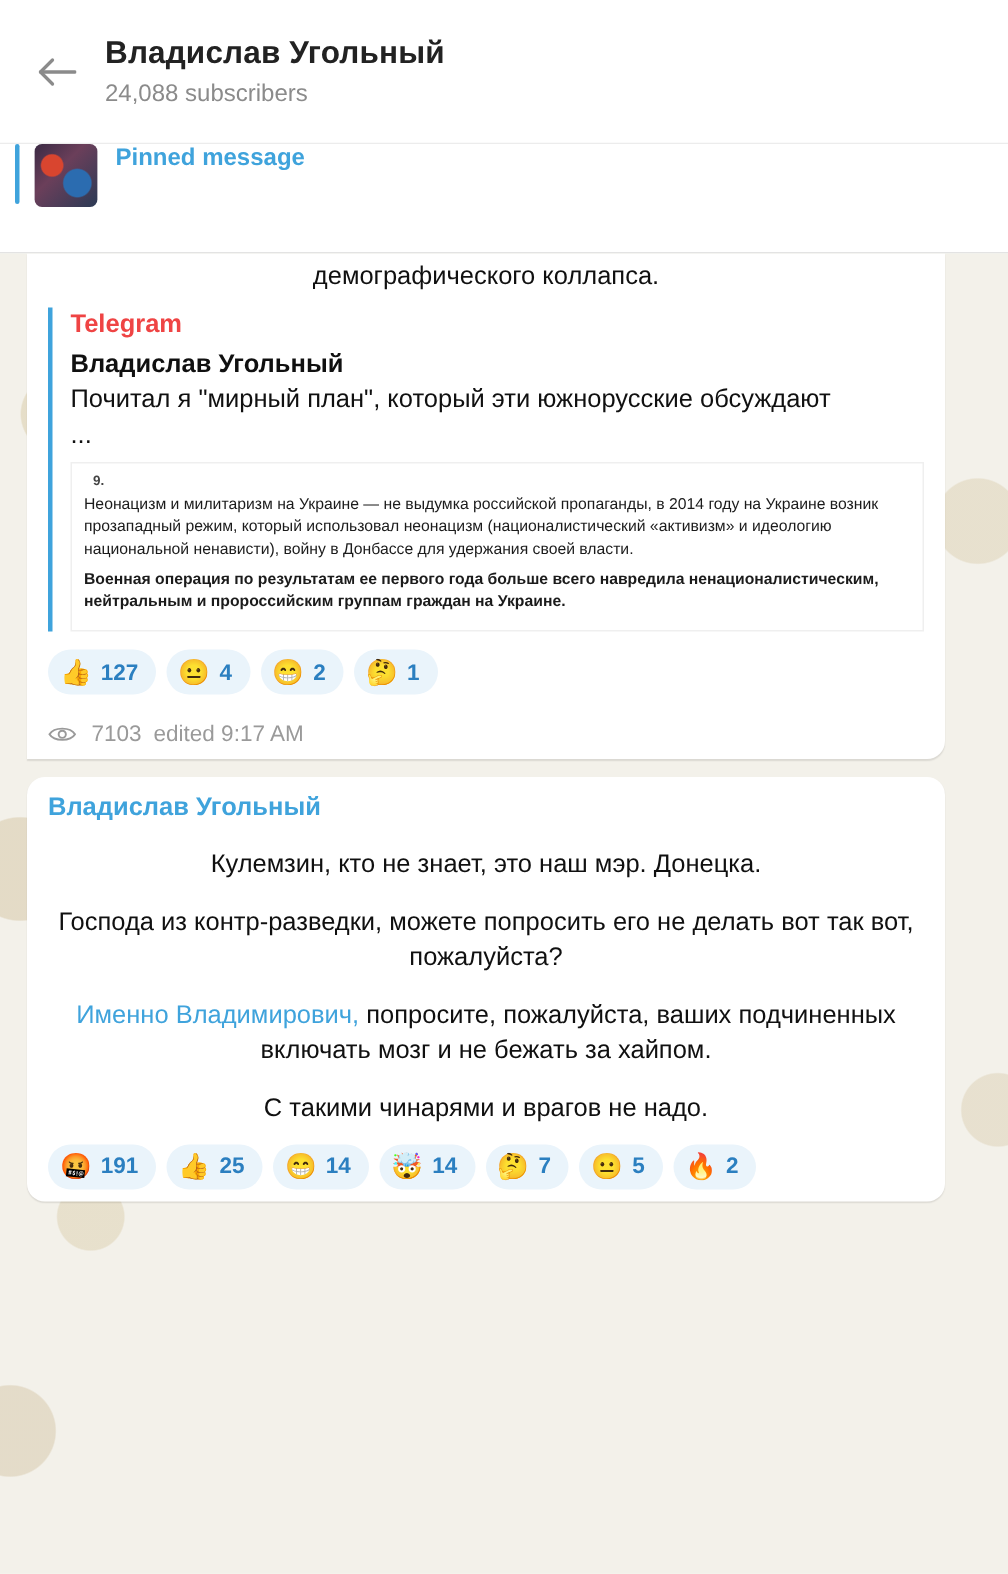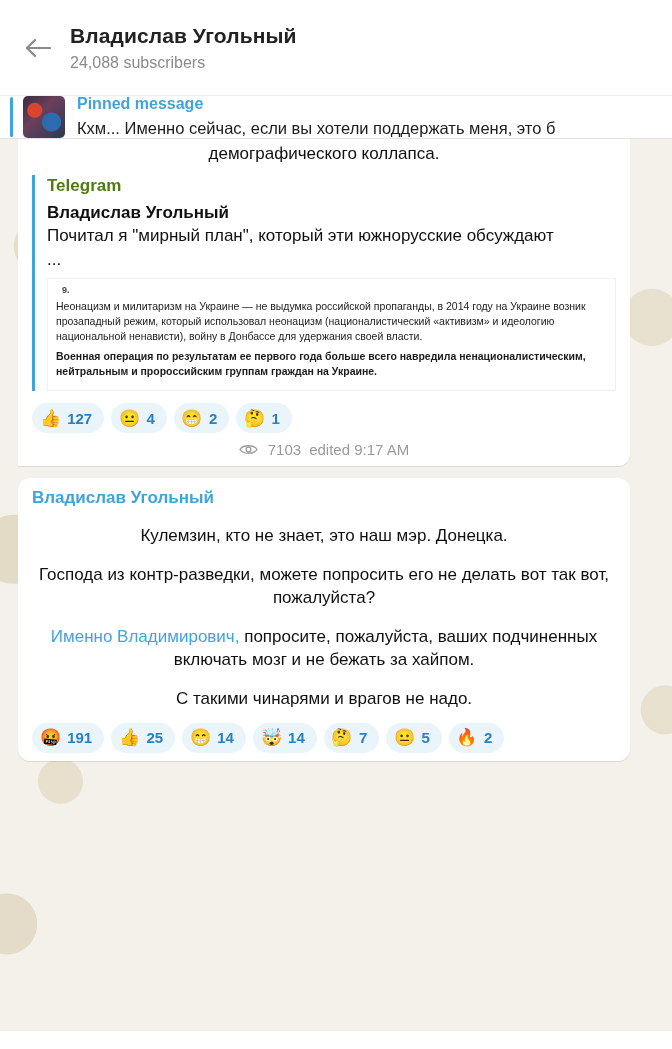--- a/index.html
+++ b/index.html
@@ -53,23 +53,23 @@
     color: #8b8b8b;
     margin-top: 5px;
     line-height: 1.2;
   }
 
   
   .pinned-bar {
     background: #ffffff;
     border-top: 1px solid #ececec;
     border-bottom: 1px solid #e3e3e3;
-    height: 44px;
-    display: flex;
-    align-items: center;
+    height: 74px;
+    display: flex;
+    align-items: flex-start;
     padding: 0 12px 0 10px;
     box-sizing: border-box;
     overflow: hidden;
   }
   .pin-marker {
     width: 3px;
     height: 40px;
     background: #3fa3dc;
     border-radius: 2px;
     flex: 0 0 auto;
@@ -163,21 +163,21 @@
     margin-bottom: 4px;
   }
 
   
   .quote {
     border-left: 3px solid #3fa3dc;
     padding-left: 12px;
     margin: 10px 0 2px 0;
   }
   .quote-src {
-    color: #4d7c0f;
+    color: #ef4444;
     font-size: 17px;
     font-weight: bold;
     line-height: 1.3;
   }
   .quote-author {
     color: #101010;
     font-size: 17px;
     font-weight: bold;
     line-height: 1.35;
     margin-top: 4px;
@@ -241,25 +241,25 @@
   .reaction .emo {
     font-size: 17px;
     margin-right: 6px;
     line-height: 1;
   }
   .reaction .cnt { line-height: 1; }
 
   .meta {
     display: flex;
     align-items: center;
-    justify-content: center;
+    justify-content: flex-start;
     gap: 8px;
     color: #9a9a9a;
     font-size: 15px;
-    margin-top: 8px;
+    margin-top: 18px;
   }
   .meta .views-ico {
     display: inline-flex;
     align-items: center;
     margin-right: 2px;
   }
   .link-inline {
     color: #3fa3dc;
   }
   .para { margin-top: 17px; }
@@ -279,21 +279,20 @@
     <div class="channel-title">Владислав Угольный</div>
     <div class="channel-sub">24,088 subscribers</div>
   </div>
 </div>
 
 <div class="pinned-bar">
   <div class="pin-marker"></div>
   <div class="pin-thumb"></div>
   <div class="pin-texts">
     <div class="pin-title">Pinned message</div>
-    <div class="pin-text">Кхм... Именно сейчас, если вы хотели поддержать меня, это б</div>
   </div>
 </div>
 
 <div class="chat">
   <div class="chat-bg"></div>
   <div class="msgs">
 
     <div class="bubble first">
       <div class="msg-text">демографического коллапса.</div>
 

